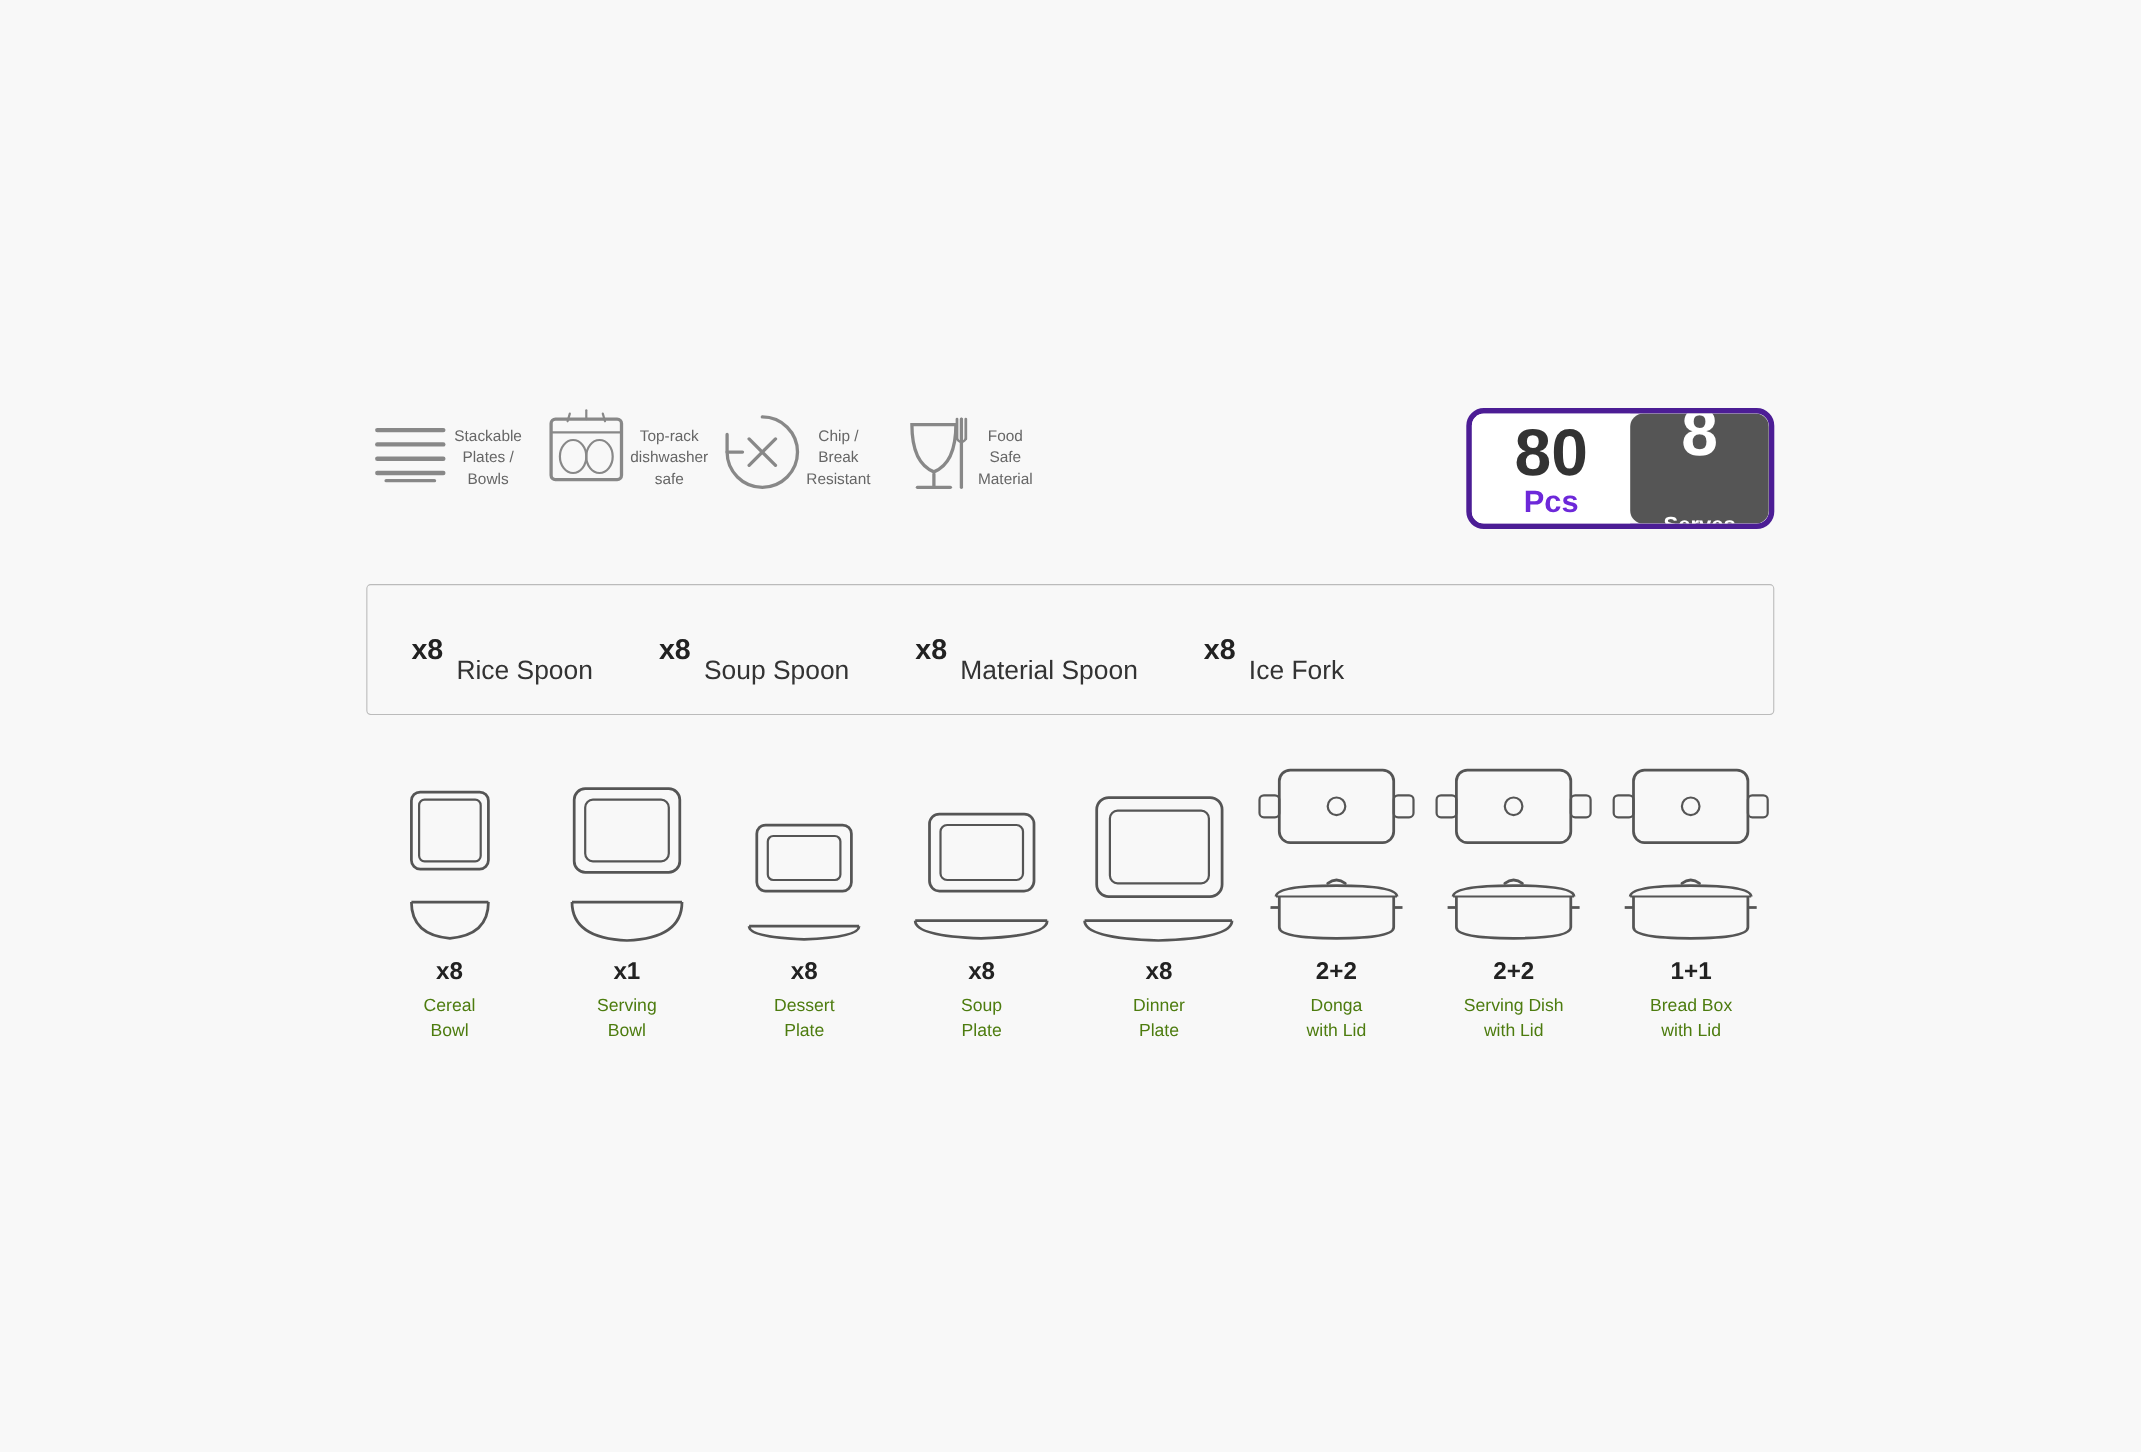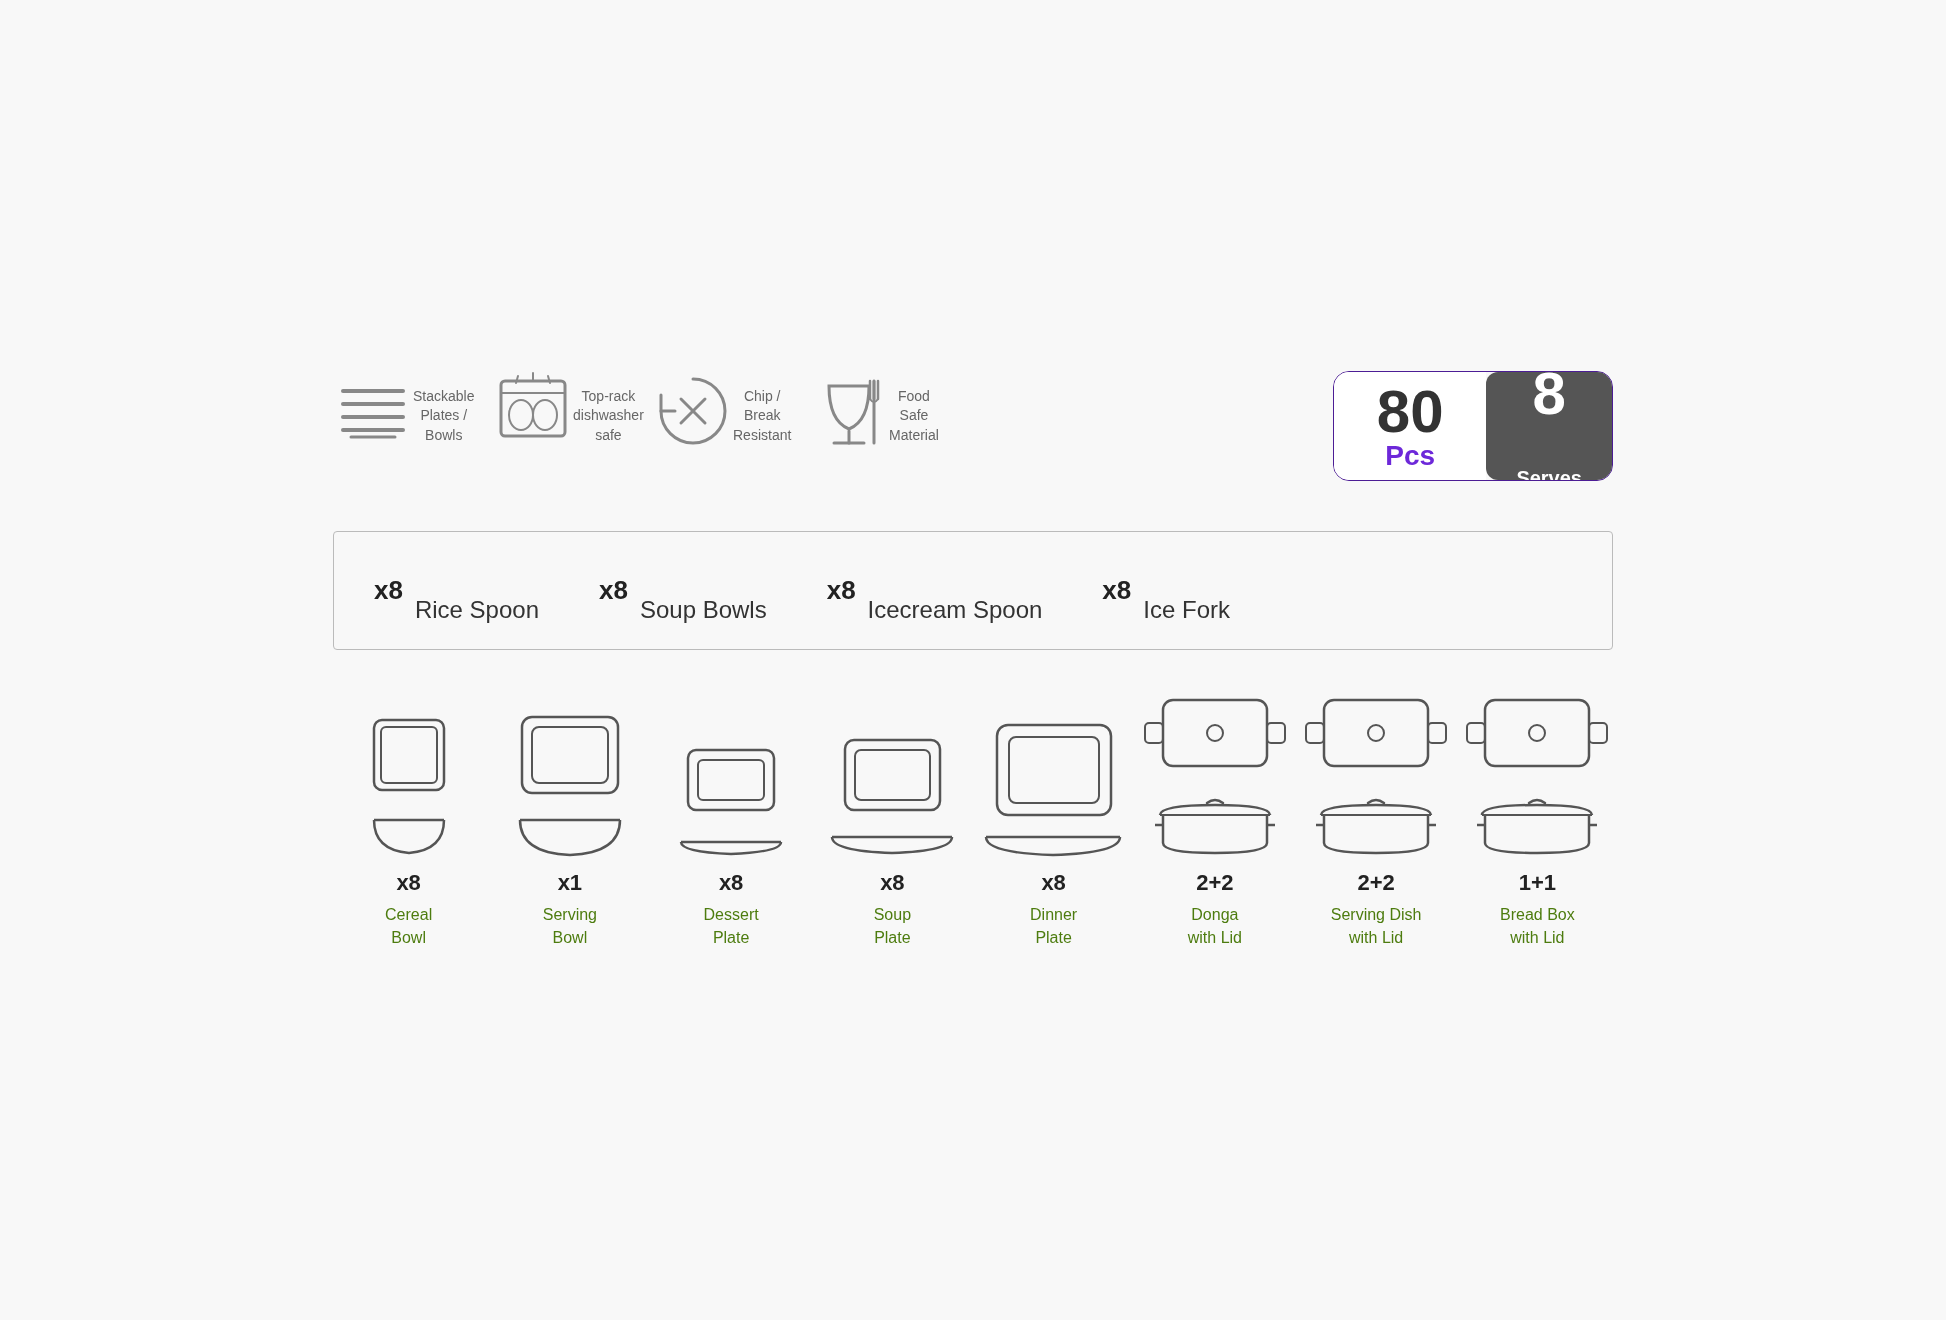--- a/index.html
+++ b/index.html
@@ -50,21 +50,21 @@
       font-size: 14px;
       color: #666;
       text-align: center;
       line-height: 1.4;
     }
 
     
     .serves-badge {
       display: flex;
       border-radius: 16px;
-      border: 1px solid #4c1d95;
+      border: 5px solid #4c1d95;
       overflow: hidden;
       height: 110px;
       min-width: 280px;
       margin-left: auto;
     }
     .serves-left {
       background: #fff;
       display: flex;
       flex-direction: column;
       align-items: center;
@@ -259,25 +259,25 @@
     </div>
   </div>
 
   <div class="utensils-box">
     <div class="utensil-item">
       <span class="utensil-qty">x8</span>
       <span class="utensil-name">Rice Spoon</span>
     </div>
     <div class="utensil-item">
       <span class="utensil-qty">x8</span>
-      <span class="utensil-name">Soup Bowls</span>
+      <span class="utensil-name">Soup Spoon</span>
     </div>
     <div class="utensil-item">
       <span class="utensil-qty">x8</span>
-      <span class="utensil-name">Icecream Spoon</span>
+      <span class="utensil-name">Material Spoon</span>
     </div>
     <div class="utensil-item">
       <span class="utensil-qty">x8</span>
       <span class="utensil-name">Ice Fork</span>
     </div>
   </div>
 
   <div class="items-grid">
 
     <div class="item-col">

